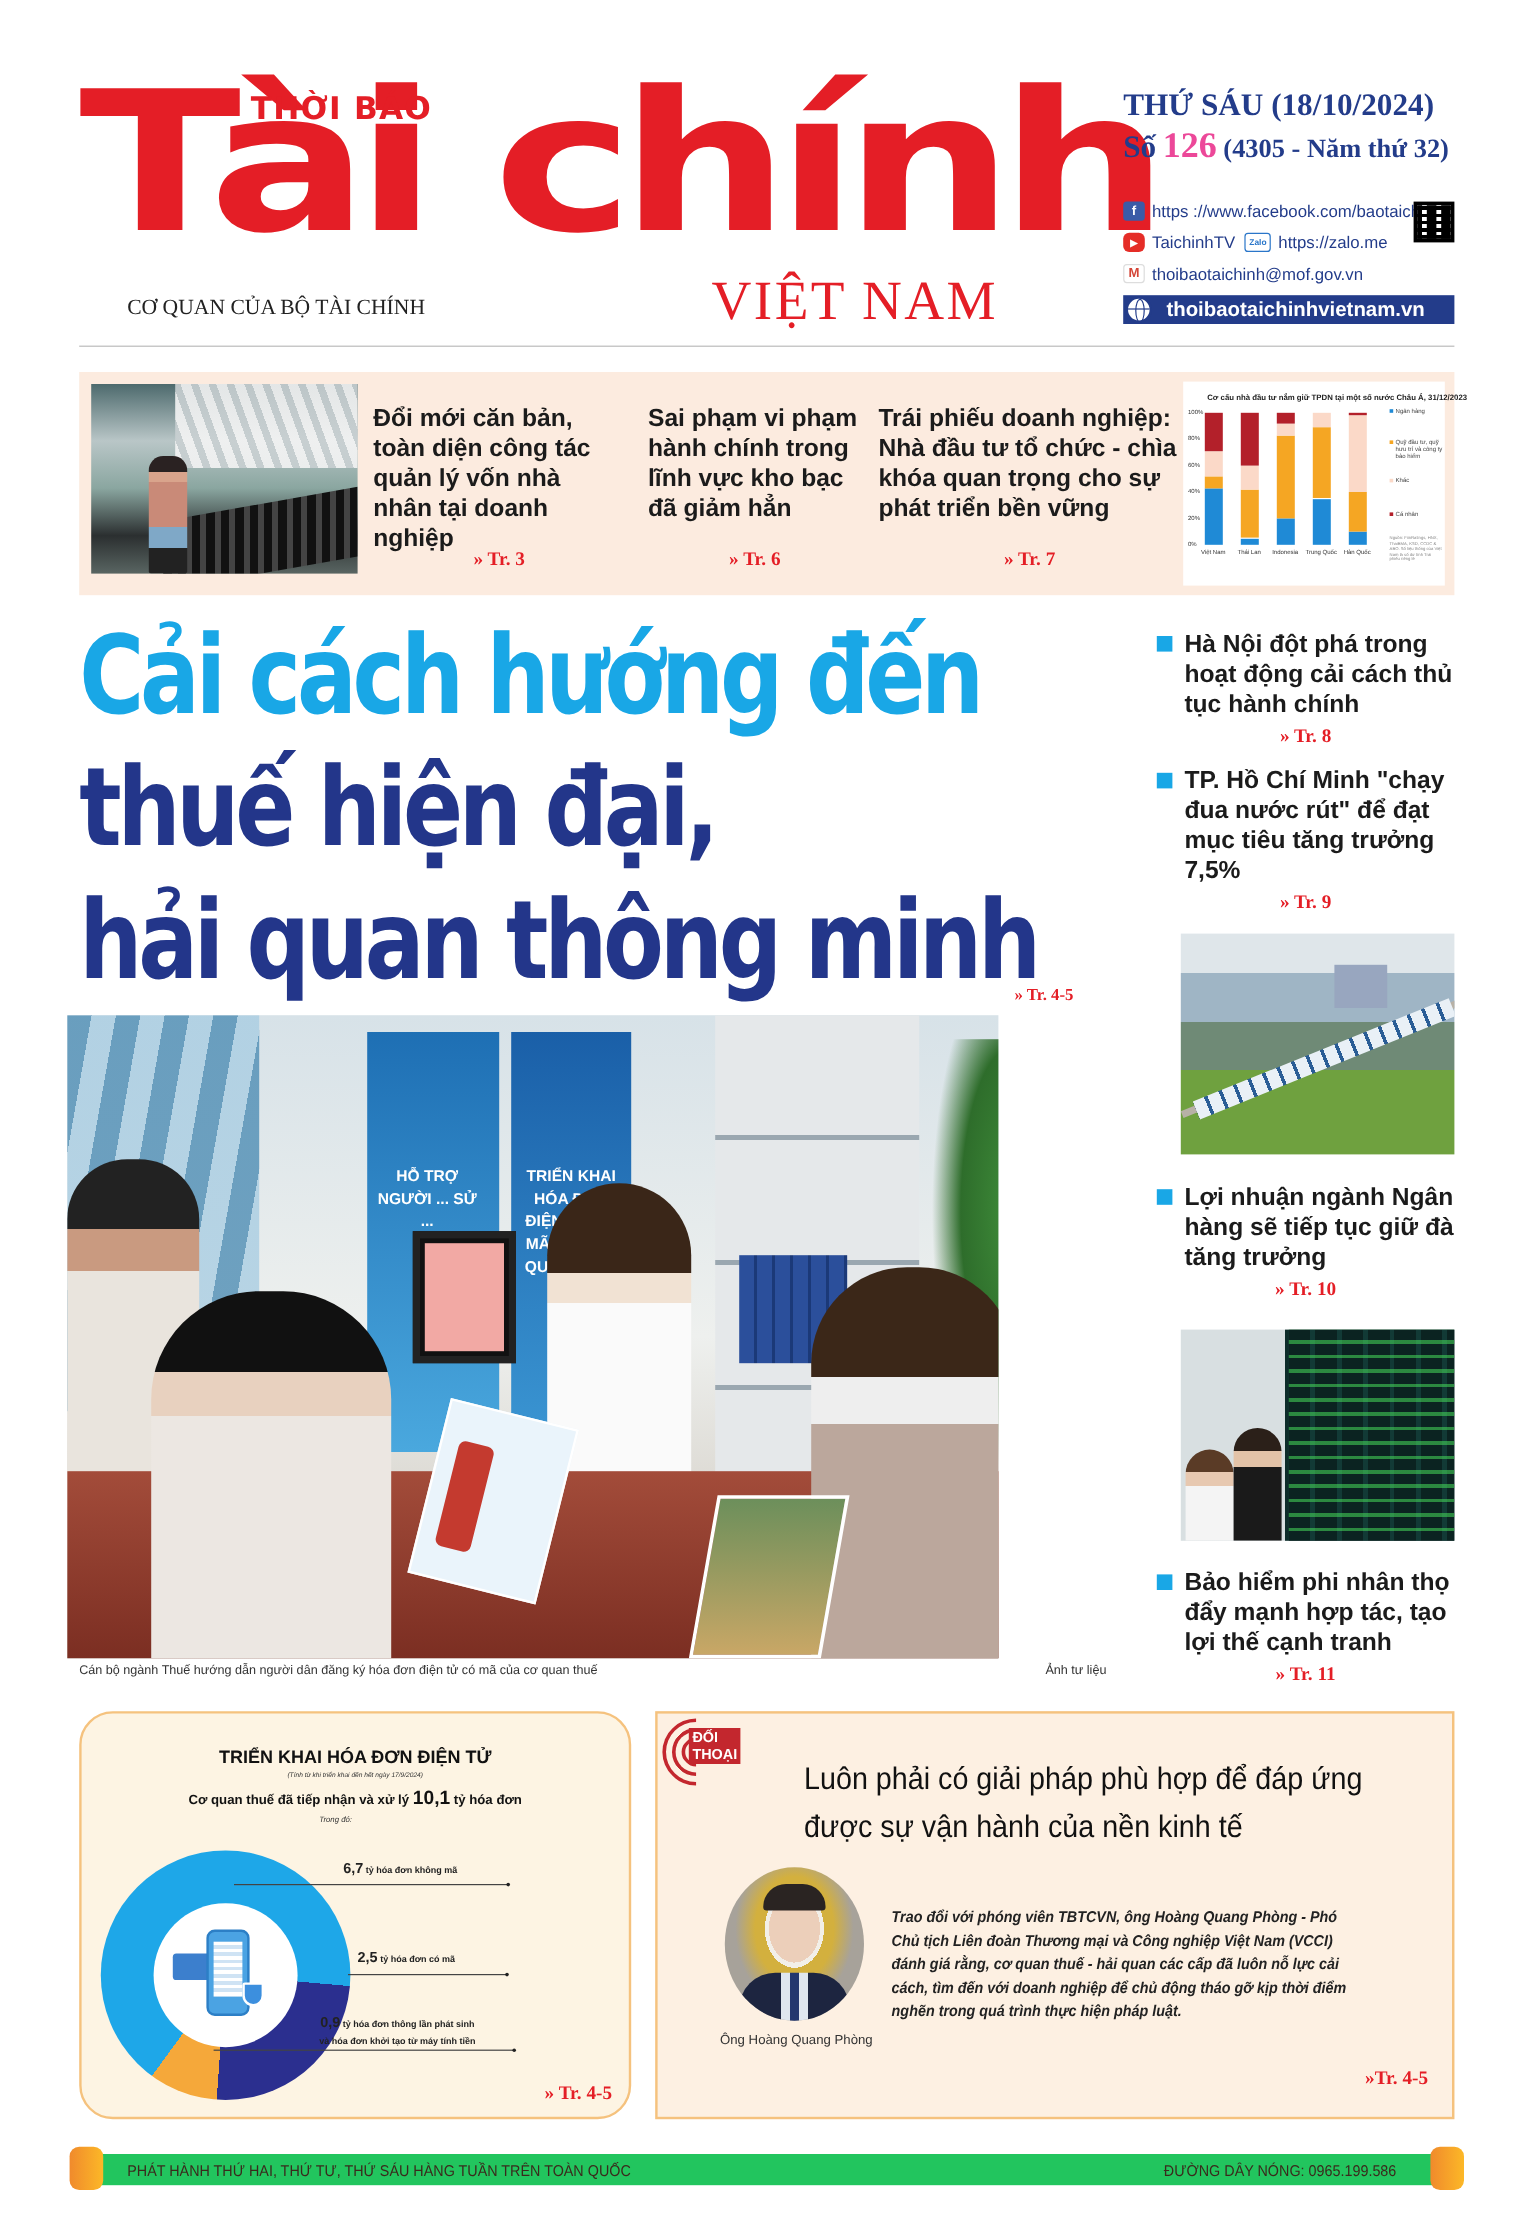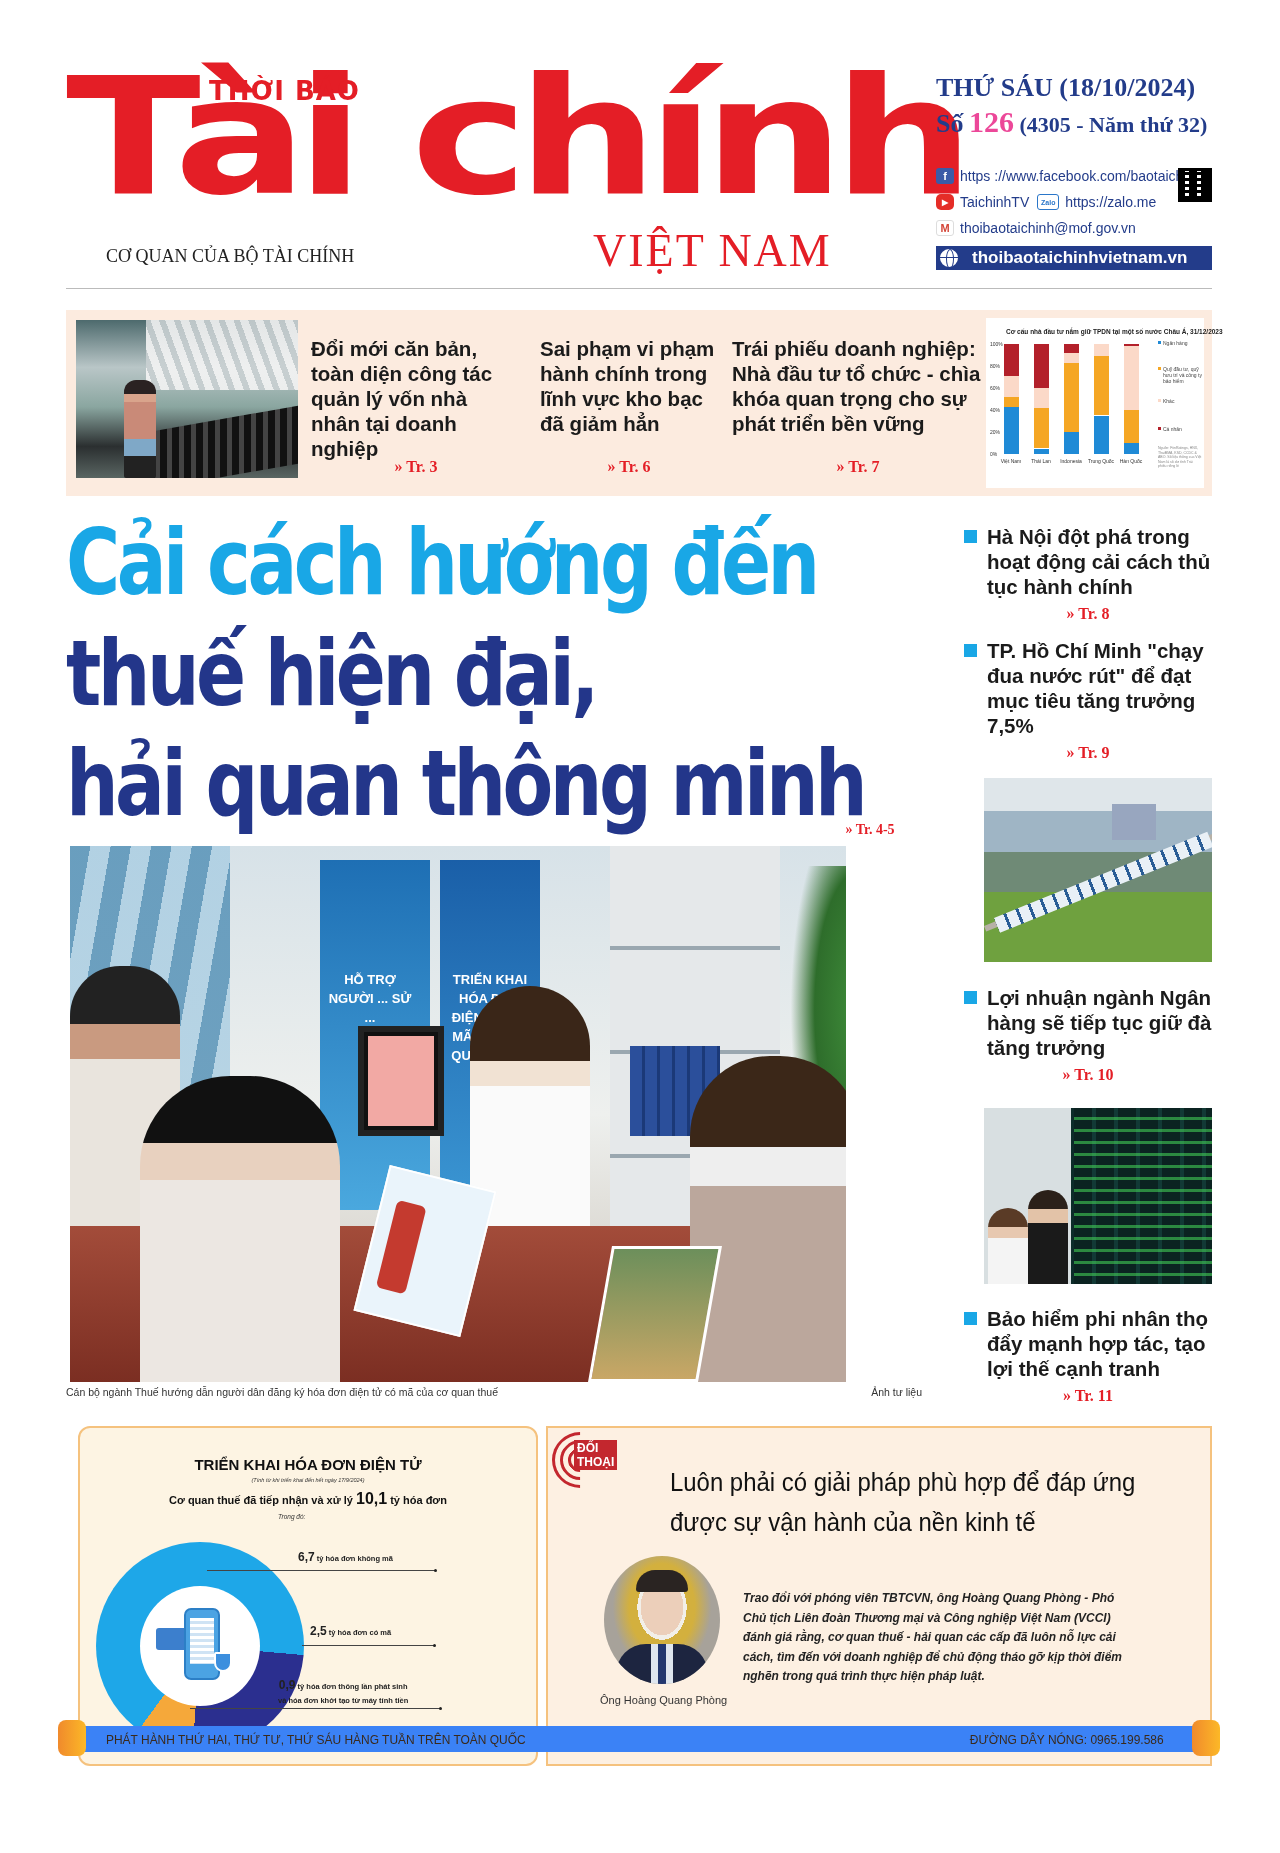--- a/index.html
+++ b/index.html
@@ -60,21 +60,21 @@
   .mini-chart .lg i { display: inline-block; width: 3px; height: 3px; margin-top: 1px; flex-shrink: 0; }
   .mini-chart .src { position: absolute; left: 172px; top: 128px; width: 44px; font-size: 3.5px; color: #888; line-height: 4.5px; }
 
   
   .headline { position: absolute; left: 66px; top: 508px; width: 880px; font-family: "DejaVu Sans", sans-serif; font-weight: bold; font-size: 84px; line-height: 102px; letter-spacing: -4px; transform: scaleX(.88) scaleY(1.08); transform-origin: left top; white-space: nowrap; }
   .headline .l1 { color: #19a7e6; }
   .headline .l2, .headline .l3 { color: #23368a; }
   .hl-ref { position: absolute; left: 820px; top: 822px; width: 100px; font-size: 14px; }
 
   
-  .main-photo { position: absolute; left: 70px; top: 846px; width: 776px; height: 536px; overflow: hidden;
+  .main-photo { position: absolute; left: 56px; top: 846px; width: 776px; height: 536px; overflow: hidden;
      background: linear-gradient(180deg, #d7e2e8 0%, #eef0ee 50%, #c9c1b6 100%); }
   .mp-window { position: absolute; left: 0; top: 0; width: 160px; height: 330px; background: repeating-linear-gradient(100deg, #4e8db4 0 20px, #a9cde2 20px 40px); opacity: .8; }
   .mp-banner1 { position: absolute; left: 250px; top: 14px; width: 110px; height: 350px; background: linear-gradient(180deg, #1e6fb4, #4aa8de); }
   .mp-banner2 { position: absolute; left: 370px; top: 14px; width: 100px; height: 370px; background: linear-gradient(180deg, #1a5fa8, #3d9ad6); }
   .mp-banner-text { position: absolute; left: 8px; top: 110px; width: 84px; color: #fff; font-weight: bold; font-size: 13px; line-height: 19px; text-align: center; }
   .mp-shelf { position: absolute; left: 540px; top: 0; width: 170px; height: 400px; background: repeating-linear-gradient(180deg, #e5e8ea 0 100px, #9aa7b0 100px 104px); }
   .mp-binders { position: absolute; left: 560px; top: 200px; width: 90px; height: 90px; background: repeating-linear-gradient(90deg, #2b4f9b 0 12px, #1b3978 12px 15px); }
   .mp-plant { position: absolute; left: 720px; top: 20px; width: 136px; height: 360px; background: radial-gradient(ellipse at 50% 40%, #3f8d3a 0%, #2e6d2b 45%, transparent 70%); }
   .mp-desk { position: absolute; left: 0; top: 380px; width: 856px; height: 156px; background: linear-gradient(180deg, #a34c3a, #7b2e22); }
   .mp-monitor { position: absolute; left: 288px; top: 180px; width: 86px; height: 110px; background: #111; border: 6px solid #222; }
@@ -104,21 +104,21 @@
   .rail-photo1 .train { position: absolute; left: 10px; top: 90px; width: 230px; height: 16px; background: repeating-linear-gradient(90deg, #e9f0f6 0 10px, #2a5d96 10px 13px); transform: rotate(-22deg); transform-origin: left top; top: 140px; }
   .rail-photo1 .rail-line { position: absolute; left: 0; top: 148px; width: 260px; height: 6px; background: #b7b1a6; transform: rotate(-22deg); transform-origin: left top; }
   .rail-photo2 { position: absolute; left: 984px; top: 1108px; width: 228px; height: 176px; overflow: hidden;
     background: linear-gradient(90deg, #d8dfe1 0 38%, #0d2c2a 38%); }
   .rail-photo2 .board { position: absolute; left: 90px; top: 0; width: 138px; height: 176px;
     background: repeating-linear-gradient(180deg, transparent 0 9px, rgba(70,220,90,.55) 9px 12px), repeating-linear-gradient(90deg, #0b2321 0 18px, #123a36 18px 22px); }
   .rail-photo2 .ppl1 { position: absolute; left: 44px; top: 82px; width: 40px; height: 94px; background: linear-gradient(180deg, #2b2019 0 20%, #e3c3a8 20% 35%, #1a1a1a 35%); border-radius: 20px 20px 0 0; }
   .rail-photo2 .ppl2 { position: absolute; left: 4px; top: 100px; width: 40px; height: 76px; background: linear-gradient(180deg, #5a3b26 0 25%, #e7c8b0 25% 40%, #f4f4f4 40%); border-radius: 20px 20px 0 0; }
 
   
-  .info { position: absolute; left: 78px; top: 1426px; width: 460px; height: 340px; background: #fdf4e3; border: 2px solid #f5c27e; border-radius: 12px; }
+  .info { position: absolute; left: 66px; top: 1426px; width: 460px; height: 340px; background: #fdf4e3; border: 2px solid #f5c27e; border-radius: 28px; }
   .info .ititle { position: absolute; left: 0; top: 28px; width: 100%; text-align: center; font-weight: bold; font-size: 15px; color: #111; }
   .info .isub { position: absolute; left: 0; top: 49px; width: 100%; text-align: center; font-style: italic; font-size: 5.5px; color: #333; }
   .info .itotal { position: absolute; left: 0; top: 62px; width: 100%; text-align: center; font-weight: bold; font-size: 11px; color: #111; }
   .info .itotal .bignum { font-size: 16px; }
   .info .iof { position: absolute; left: 198px; top: 85px; font-style: italic; font-size: 6.5px; color: #333; }
   .donut { position: absolute; left: 16px; top: 114px; width: 208px; height: 208px; border-radius: 50%; }
   .donut .hole { position: absolute; left: 44px; top: 44px; width: 120px; height: 120px; border-radius: 50%; background: #fff; }
   .donut .phone { position: absolute; left: 88px; top: 66px; width: 36px; height: 72px; border-radius: 7px; background: #4ba3e3; border: 2px solid #2c7fc6; }
   .donut .phone::after { content: ""; position: absolute; left: 4px; top: 8px; width: 24px; height: 46px; background: repeating-linear-gradient(180deg, #fff 0 3px, #cfe3f4 3px 6px); }
   .donut .card { position: absolute; left: 60px; top: 86px; width: 34px; height: 22px; border-radius: 3px; background: #3c7fcd; }
@@ -137,21 +137,21 @@
   .dialog .dtitle { position: absolute; left: 122px; top: 34px; width: 520px; font-size: 26px; line-height: 40px; color: #111; transform: scaleX(.92); transform-origin: left top; }
   .dialog .portrait { position: absolute; left: 56px; top: 128px; width: 116px; height: 128px; border-radius: 50%; overflow: hidden;
      background: radial-gradient(ellipse at 50% 40%, #eccfba 0 26%, #f2efe8 26% 30%, #d3b03e 30% 40%, #a7a29a 60%); }
   .dialog .portrait::before { content: ""; position: absolute; left: 32px; top: 14px; width: 52px; height: 22px; background: #2a2422; border-radius: 26px 26px 4px 4px; }
   .dialog .portrait::after { content: ""; position: absolute; left: 12px; top: 88px; width: 92px; height: 50px; background: linear-gradient(90deg, #1d2540 0 38%, #dfe6ee 38% 46%, #23376e 46% 54%, #dfe6ee 54% 62%, #1d2540 62%); border-radius: 30px 30px 0 0; }
   .dialog .pname { position: absolute; left: 52px; top: 266px; font-size: 11px; color: #333; }
   .dialog .quote { position: absolute; left: 195px; top: 160px; width: 420px; font-style: italic; font-weight: bold; font-size: 13px; line-height: 19.5px; color: #222; transform: scaleX(.92); transform-origin: left top; }
   .dialog .page-ref { position: absolute; right: 20px; bottom: 22px; }
 
   
-  .ribbon { position: absolute; left: 66px; top: 1726px; width: 1146px; height: 26px; background: #3b82f6; }
+  .ribbon { position: absolute; left: 66px; top: 1795px; width: 1146px; height: 26px; background: #22c55e; }
   .ribbon .cap { position: absolute; top: -6px; width: 28px; height: 36px; background: linear-gradient(90deg, #f08a2c, #fcb827); border-radius: 8px; }
   .ribbon .cap.left { left: -8px; }
   .ribbon .cap.right { right: -8px; }
   .ribbon .rtext { position: absolute; top: 6px; font-size: 13px; color: #3a2a1c; white-space: nowrap; transform: scaleX(.92); transform-origin: left top; }
   .ribbon .rleft { left: 40px; }
   .ribbon .rright { right: 48px; transform-origin: right top; }
 </style>
 </head>
 <body>
 

